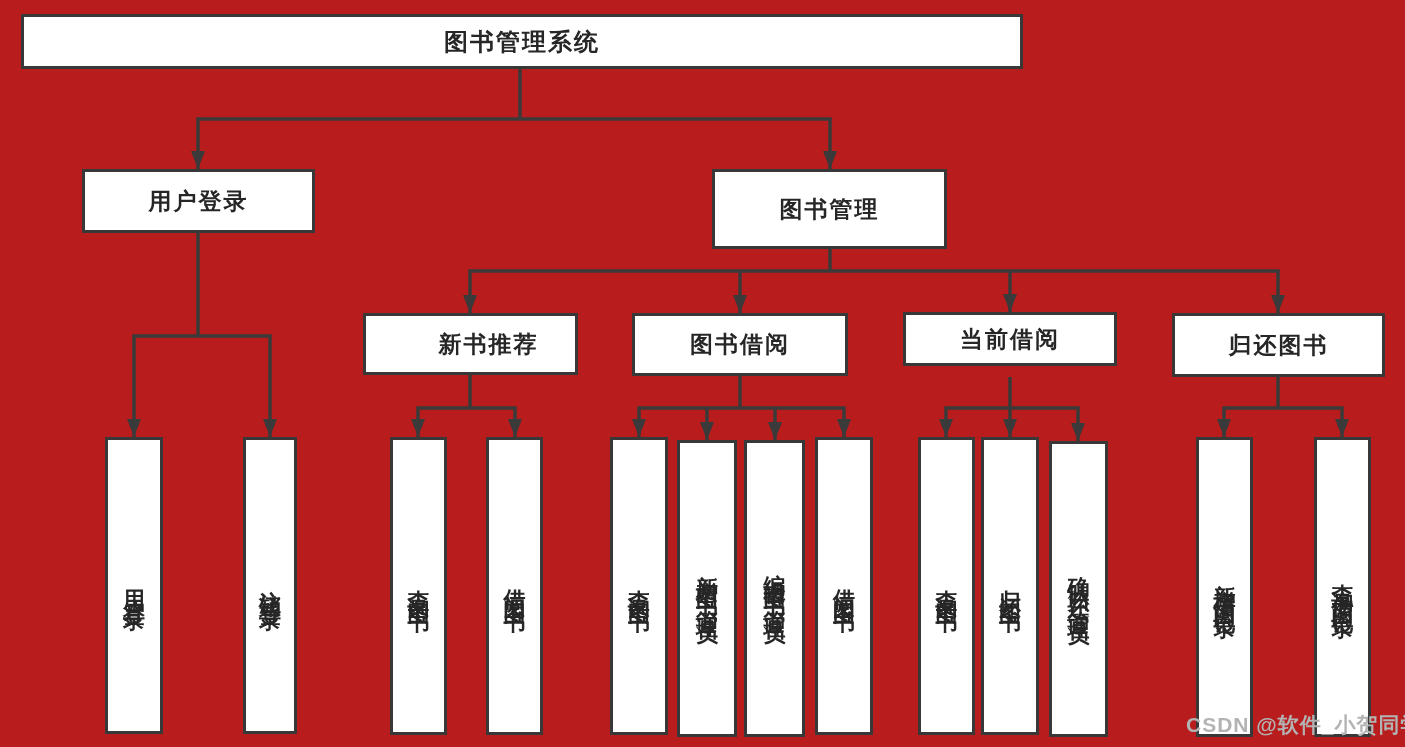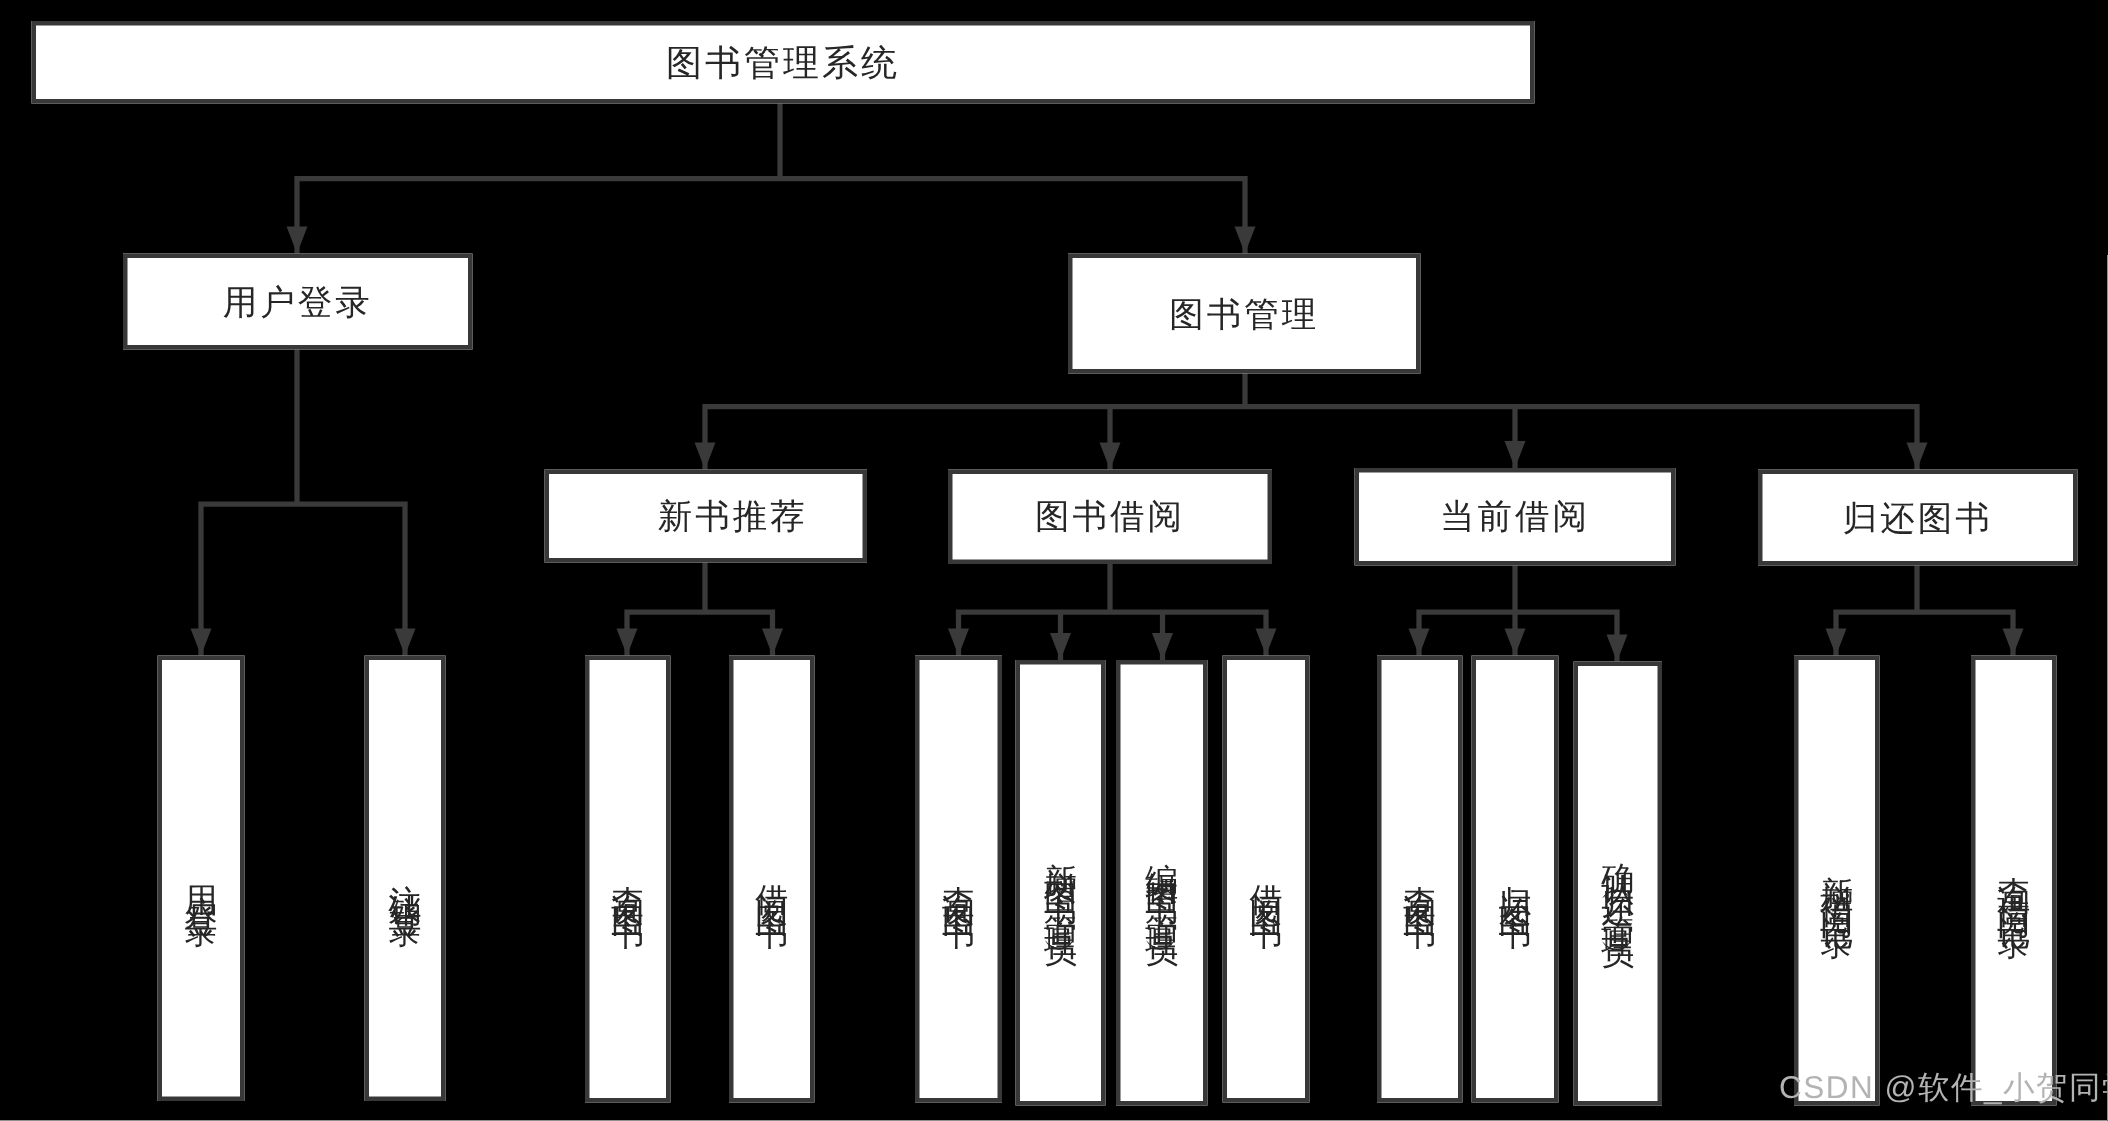--- a/index.html
+++ b/index.html
@@ -1,23 +1,24 @@
 <!DOCTYPE html>
 <html><head>
 <meta charset="utf-8">
 <style>
   html, body { margin: 0; padding: 0; background: #ffffff; }
   #stage {
     position: relative;
     width: 1405px;
     height: 747px;
-    background: #000000;
+    background: #b91c1c;
     overflow: hidden;
     font-family: "Liberation Sans", "DejaVu Sans", sans-serif;
     color: #262626;
+    font-weight: bold;
   }
   #connectors {
     position: absolute;
     left: 0; top: 0;
     width: 1405px; height: 747px;
     z-index: 1;
   }
   #connectors path {
     fill: none;
     stroke: #3a3a3a;
@@ -58,21 +59,21 @@
     letter-spacing: 1px;
     white-space: nowrap;
   }
 
   
   #n-root      { left: 21px;   top: 14px;  width: 1002px; height: 55px; }
   #n-loginGrp  { left: 82px;   top: 169px; width: 233px;  height: 64px; }
   #n-bookMgmt  { left: 712px;  top: 169px; width: 235px;  height: 80px; }
   #n-newRec    { left: 363px;  top: 313px; width: 215px;  height: 62px; padding-left: 36px; }
   #n-borrowGrp { left: 632px;  top: 313px; width: 216px;  height: 63px; }
-  #n-currGrp   { left: 903px;  top: 312px; width: 214px;  height: 65px; }
+  #n-currGrp   { left: 903px;  top: 312px; width: 214px;  height: 54px; }
   #n-recGrp    { left: 1172px; top: 313px; width: 213px;  height: 64px; }
   #n-userLogin { left: 105px;  top: 437px; width: 58px;   height: 297px; }
   #n-logout    { left: 243px;  top: 437px; width: 54px;   height: 297px; }
   #n-q1        { left: 390px;  top: 437px; width: 57px;   height: 298px; }
   #n-b1        { left: 486px;  top: 437px; width: 57px;   height: 298px; }
   #n-q2        { left: 610px;  top: 437px; width: 58px;   height: 298px; }
   #n-addBook   { left: 677px;  top: 440px; width: 60px;   height: 297px; }
   #n-editBook  { left: 744px;  top: 440px; width: 61px;   height: 297px; }
   #n-b2        { left: 815px;  top: 437px; width: 58px;   height: 298px; }
   #n-q3        { left: 918px;  top: 437px; width: 57px;   height: 298px; }

